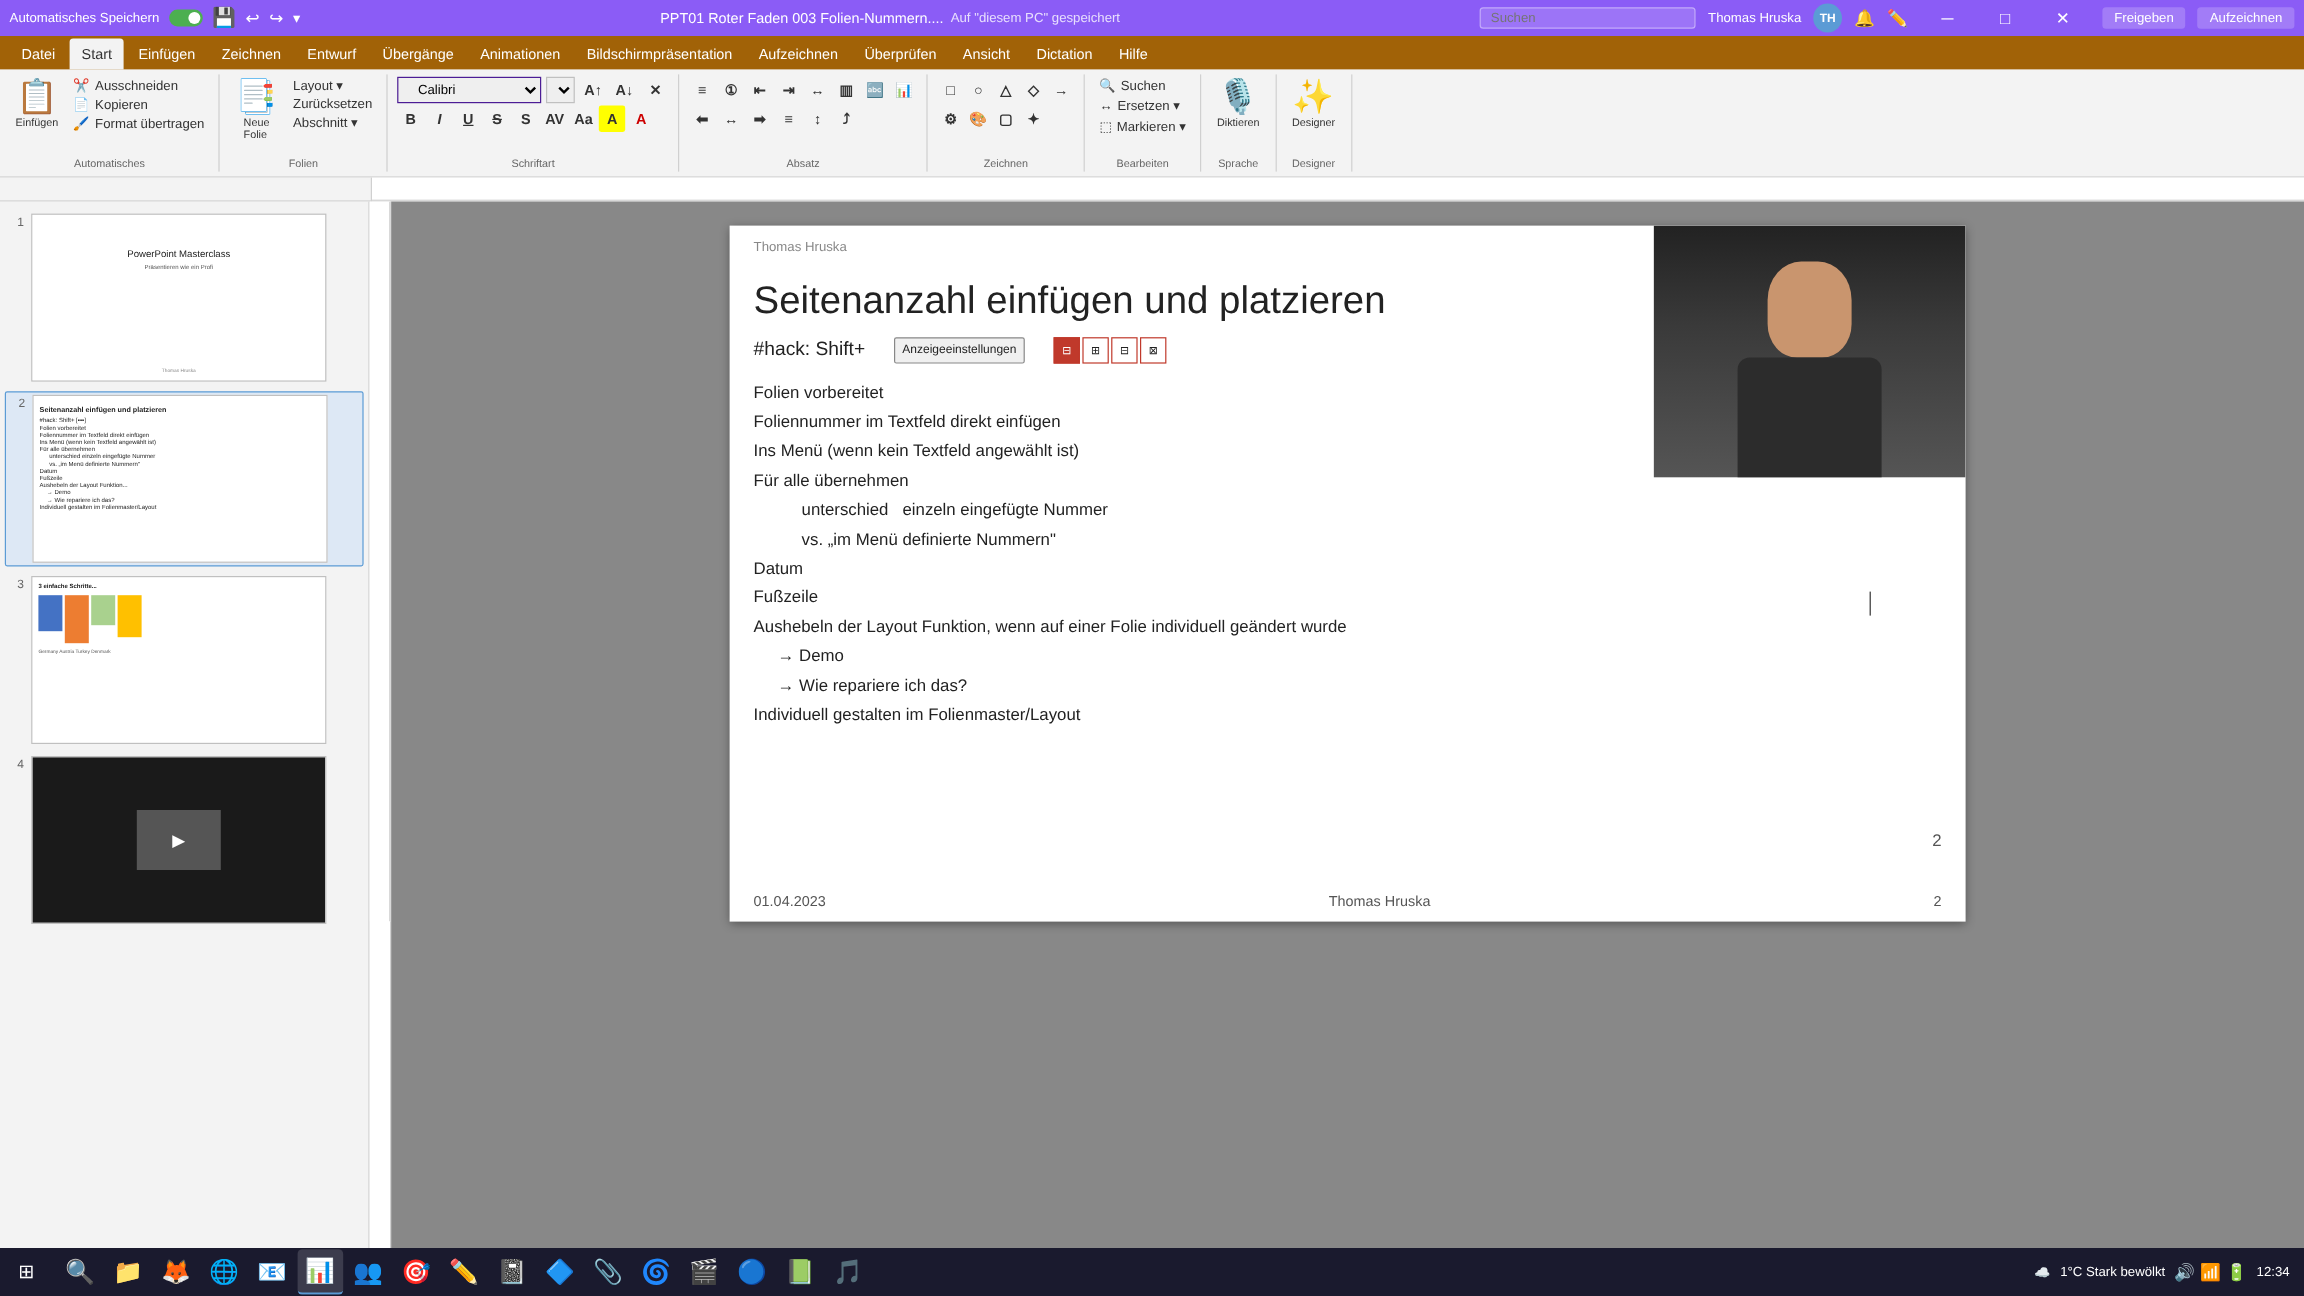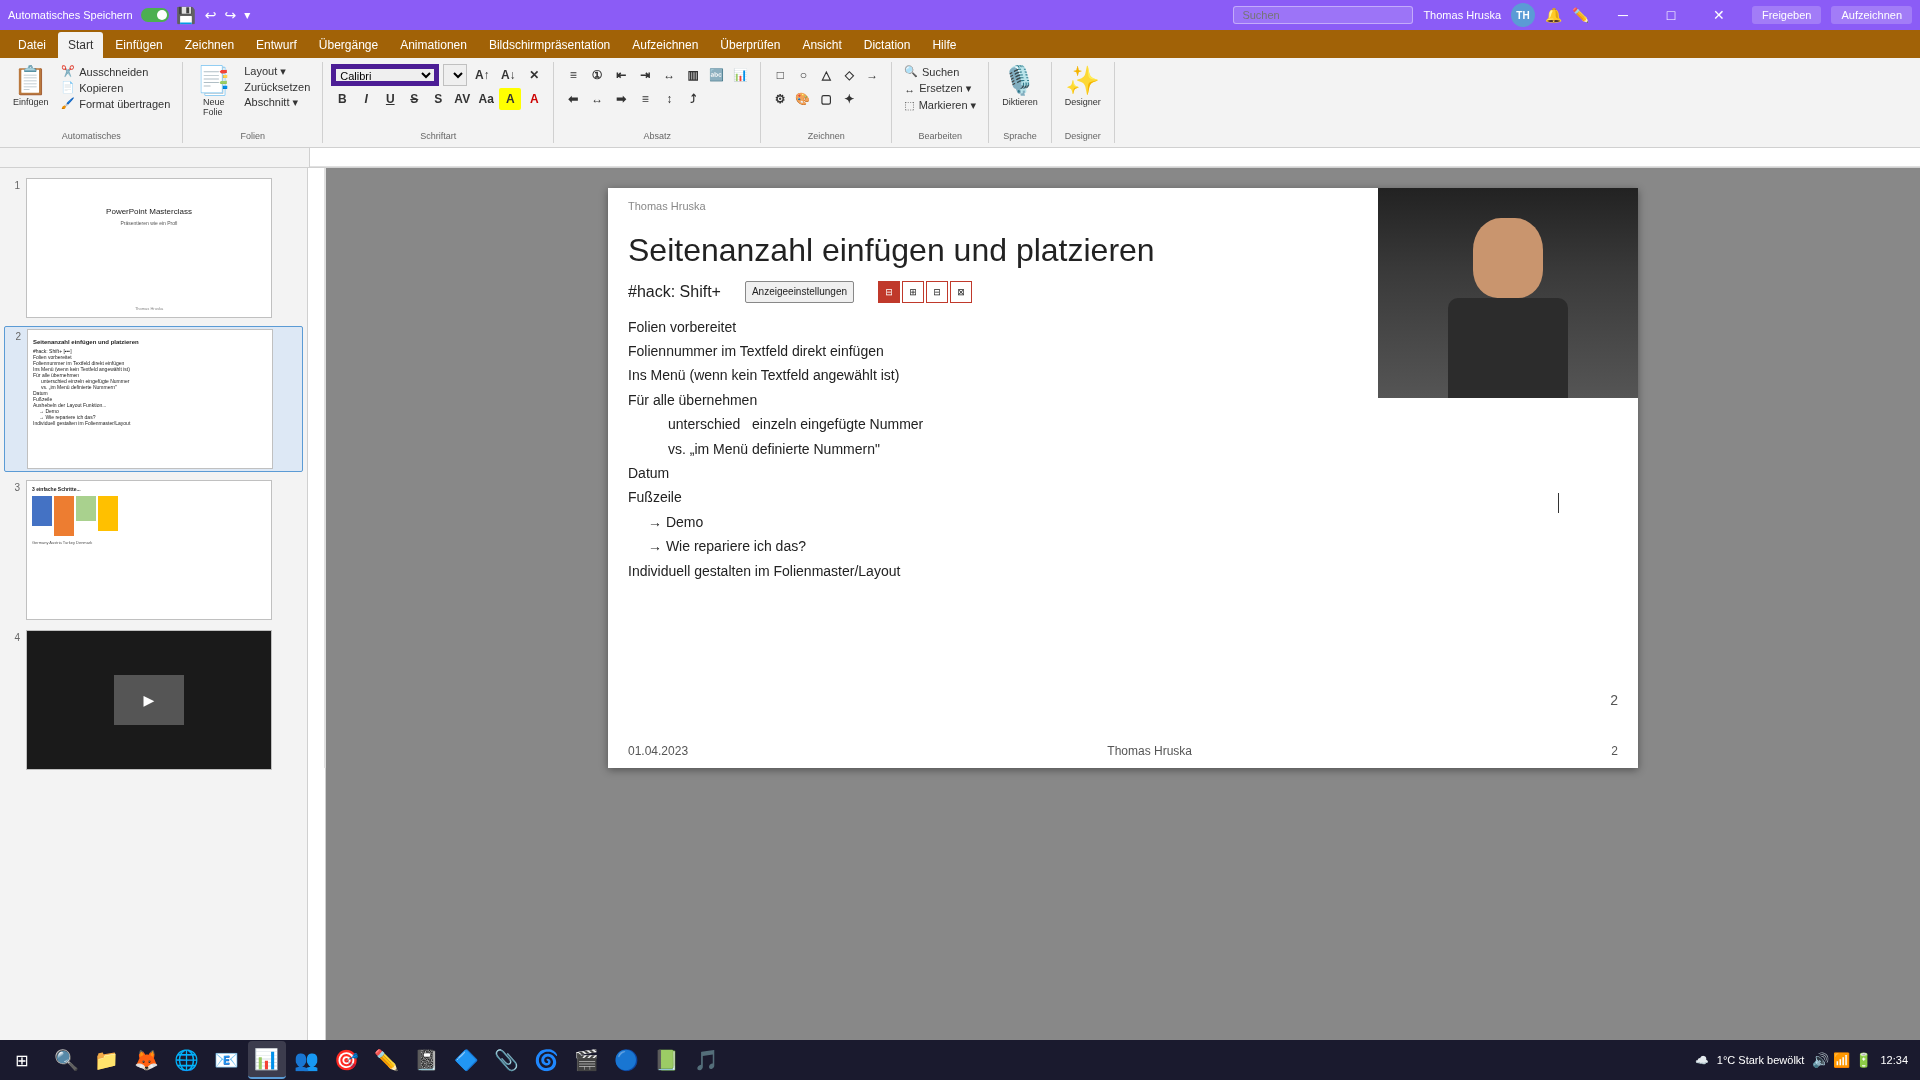--- a/index.html
+++ b/index.html
@@ -99,21 +99,21 @@
     .ribbon-small-btn {
       display: flex; align-items: center; gap: 4px;
       padding: 1px 4px; cursor: pointer; border-radius: 2px; font-size: 11px; color: #333;
       white-space: nowrap;
     }
     .format-btn {
       width: 22px; height: 22px; display: flex; align-items: center; justify-content: center;
       cursor: pointer; border-radius: 2px; font-size: 12px; font-weight: bold; color: #333;
     }
     .font-select {
-      height: 22px; font-size: 11px; border: 5px solid #4c1d95; padding: 0 0; width: 108px;
+      height: 22px; font-size: 11px; border: 1px solid #4c1d95; padding: 0 12px; width: 120px;
     }
     .font-size-select {
       height: 22px; font-size: 11px; border: 1px solid #c0c0c0; padding: 0 2px; width: 24px;
     }
 
     
     .ruler-area { display: flex; }
     .ruler-corner { width: 310px; background: #f3f3f3; border-right: 1px solid #d0d0d0; border-bottom: 1px solid #d0d0d0; height: 20px; }
     .ruler-h { flex: 1; height: 20px; background: white; border-bottom: 1px solid #d0d0d0; position: relative; overflow: hidden; }
 
@@ -283,20 +283,24 @@
 <body>
 
 <div class="title-bar">
   <div class="title-bar-left">
     <span class="autosave-toggle">Automatisches Speichern</span>
     <span class="toggle-on"></span>
     <span style="font-size:16px;">💾</span>
     <span style="font-size:14px;">↩</span>
     <span style="font-size:14px;">↪</span>
     <span style="font-size:12px;">▾</span>
+  </div>
+  <div class="title-bar-center">
+    <span style="font-weight:500;">PPT01 Roter Faden 003 Folien-Nummern....</span>
+    <span style="font-size:11px; opacity:0.8;">Auf "diesem PC" gespeichert</span>
   </div>
   <div class="title-bar-right">
     <input class="title-search" placeholder="Suchen" style="">
     <span style="font-size:11px;">Thomas Hruska</span>
     <span style="width:24px;height:24px;background:#5b9bd5;border-radius:50%;display:flex;align-items:center;justify-content:center;font-size:10px;font-weight:bold;">TH</span>
     <span style="font-size:14px;">🔔</span>
     <span style="font-size:14px;">✏️</span>
     <div class="win-controls">
       <div class="win-btn">─</div>
       <div class="win-btn">□</div>
@@ -561,20 +565,21 @@
         </div>
 
         <div class="bullet-item">Folien vorbereitet</div>
         <div class="bullet-item">Foliennummer im Textfeld direkt einfügen</div>
         <div class="bullet-item">Ins Menü (wenn kein Textfeld angewählt ist)</div>
         <div class="bullet-item">Für alle übernehmen</div>
         <div class="bullet-item sub-bullet">unterschied &nbsp; einzeln eingefügte Nummer</div>
         <div class="bullet-item sub-bullet">vs. „im Menü definierte Nummern"</div>
         <div class="bullet-item">Datum</div>
         <div class="bullet-item">Fußzeile</div>
+        <div class="bullet-item">Aushebeln der Layout Funktion, wenn auf einer Folie individuell geändert wurde</div>
         <div class="bullet-item arrow-bullet">→ Demo</div>
         <div class="bullet-item arrow-bullet">→ Wie repariere ich das?</div>
         <div class="bullet-item">Individuell gestalten im Folienmaster/Layout</div>
       </div>
 
       <div class="cursor-line" style="left:950px; top:305px;"></div>
 
       <div class="slide-page-num">2</div>
 
       <div class="slide-footer">

